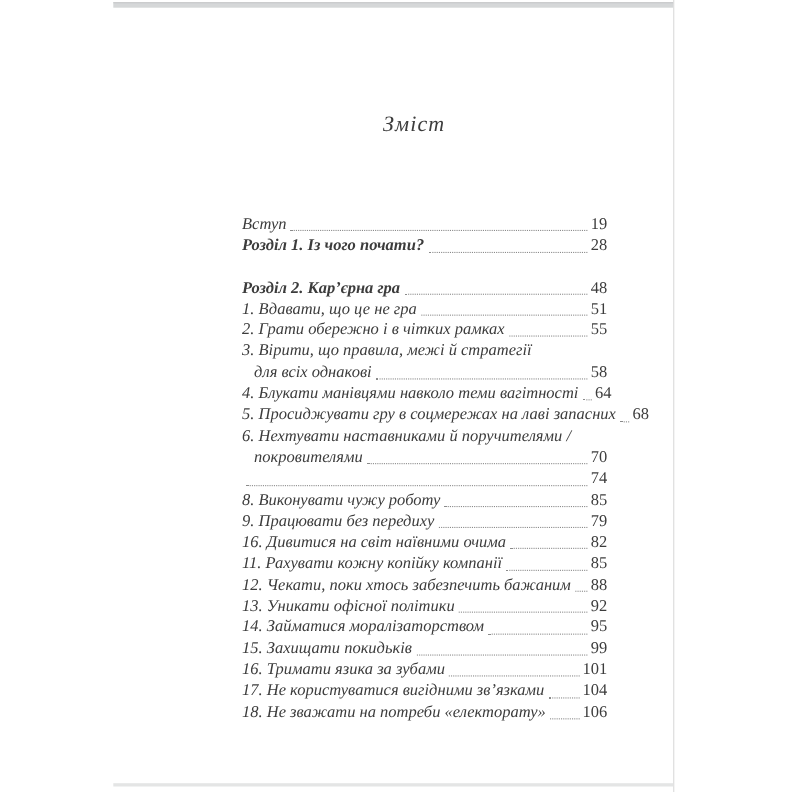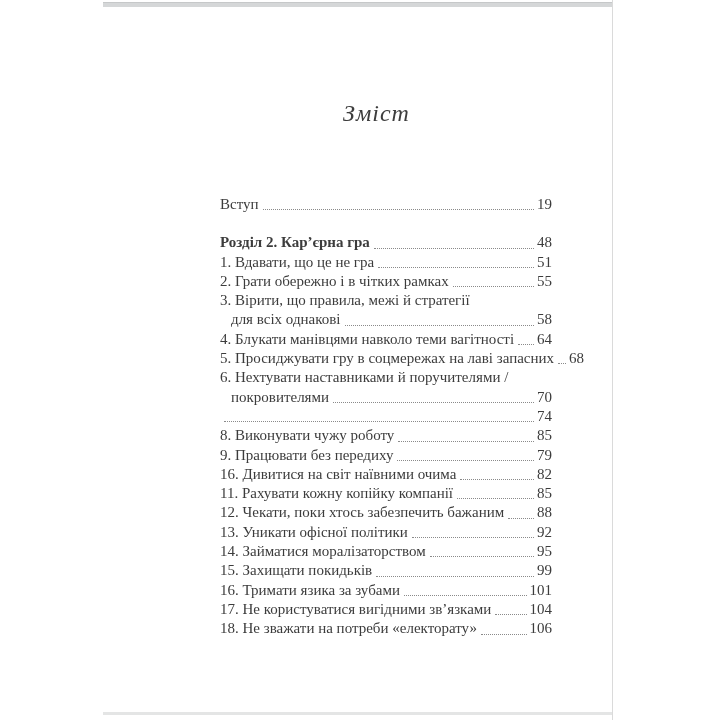--- a/index.html
+++ b/index.html
@@ -24,31 +24,31 @@
     position:absolute;left:0;right:0;top:2px;height:4px;
     background:var(--page-edge);border-top:1px solid #c6c8c9;
   }
   .page-bottom-edge{
     position:absolute;left:0;right:0;bottom:5px;height:3px;
     background:var(--page-edge-soft);
   }
   .title{
     position:absolute;top:95px;left:0;width:100%;margin:0;
     text-align:center;transform:translateX(19px);
-    font-style:italic;font-weight:400;font-size:24px;line-height:36px;
+    font-style:italic;font-weight:400;font-size:20px;line-height:36px;
     color:#3d3d3d;letter-spacing:1px;
   }
   .toc{
     position:absolute;top:195px;left:117px;width:332px;
     font-size:15px;line-height:19.3px;
   }
   .toc-entry.gap-before{margin-top:19px;}
   .toc-line{display:flex;}
   .toc-line.continuation{margin-left:11px;}
-  .entry-text{white-space:nowrap;}
+  .entry-text{white-space:nowrap;font-style:italic;}
   .variant-item .entry-text{}
   .variant-chapter .entry-text{font-weight:700;}
   .leader{
     flex:1;min-width:8px;
     border-bottom:1.5px dotted var(--leader-dots);
     align-self:flex-end;margin:0 3px 4px 4px;
   }
   .page-num{font-style:normal;white-space:nowrap;}
 </style>
 </head>
@@ -58,20 +58,27 @@
   <div class="page-top-edge"></div>
   <h1 class="title">Зміст</h1>
   <div class="toc">
       <div class="toc-entry variant-plain">
         <div class="toc-line">
           <span class="entry-text">Вступ</span>
           <span class="leader"></span>
           <span class="page-num">19</span>
         </div>
       </div>
+      <div class="toc-entry variant-chapter">
+        <div class="toc-line">
+          <span class="entry-text">Розділ 1. Із чого почати?</span>
+          <span class="leader"></span>
+          <span class="page-num">28</span>
+        </div>
+      </div>
       <div class="toc-entry variant-chapter gap-before">
         <div class="toc-line">
           <span class="entry-text">Розділ 2. Кар’єрна гра</span>
           <span class="leader"></span>
           <span class="page-num">48</span>
         </div>
       </div>
       <div class="toc-entry variant-item">
         <div class="toc-line">
           <span class="entry-text">1. Вдавати, що це не гра</span>

